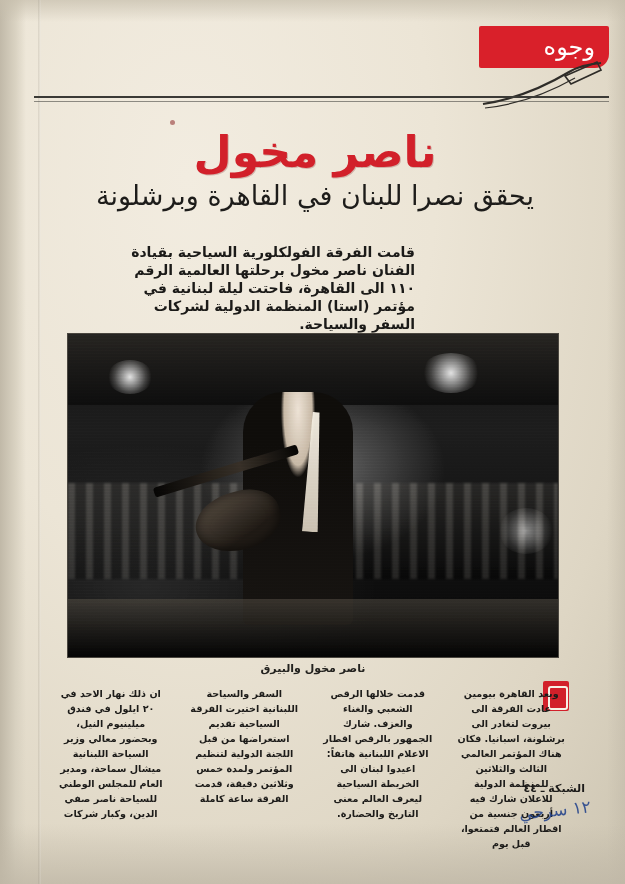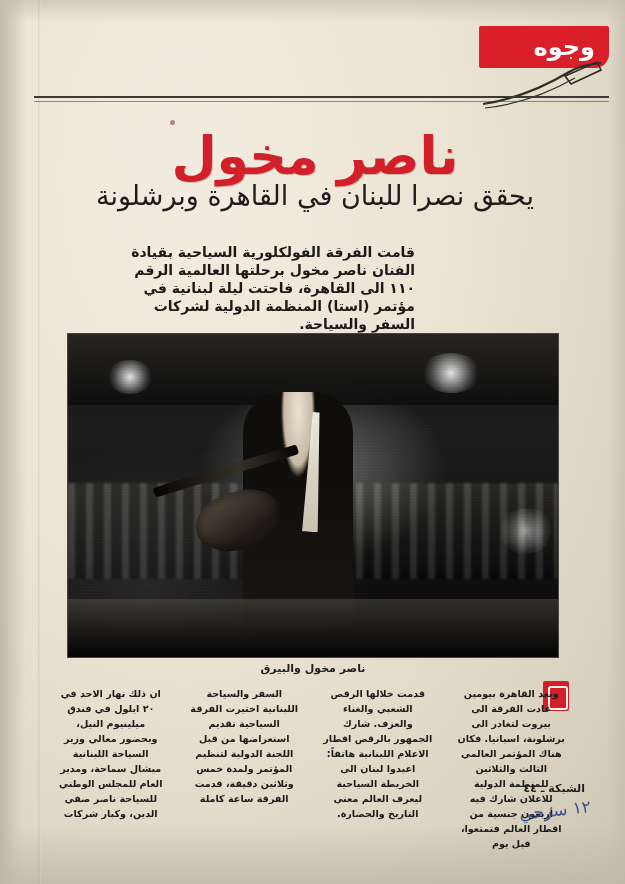--- a/index.html
+++ b/index.html
@@ -69,21 +69,21 @@
     height: 42px;
     background: #d9202a;
     border-radius: 2px 2px 14px 2px;
   }
   .masthead-title {
     position: absolute;
     right: 14px;
     top: 4px;
     color: #fff;
     font-size: 24px;
-    font-weight: bold;
+    font-weight: normal;
     letter-spacing: 1px;
     line-height: 34px;
   }
   .masthead-swoosh {
     position: absolute;
     right: 4px;
     top: 34px;
     width: 126px;
     height: 50px;
   }
@@ -106,21 +106,21 @@
   }
 
   
   .headline-main {
     position: absolute;
     right: 60px;
     top: 126px;
     width: 500px;
     text-align: center;
     color: #d2202a;
-    font-size: 52px;
+    font-size: 44px;
     font-weight: bold;
     letter-spacing: 1px;
     text-shadow: 1px 1px 0 rgba(120,20,20,.25);
   }
   .headline-sub {
     position: absolute;
     right: 40px;
     top: 180px;
     width: 540px;
     text-align: center;

